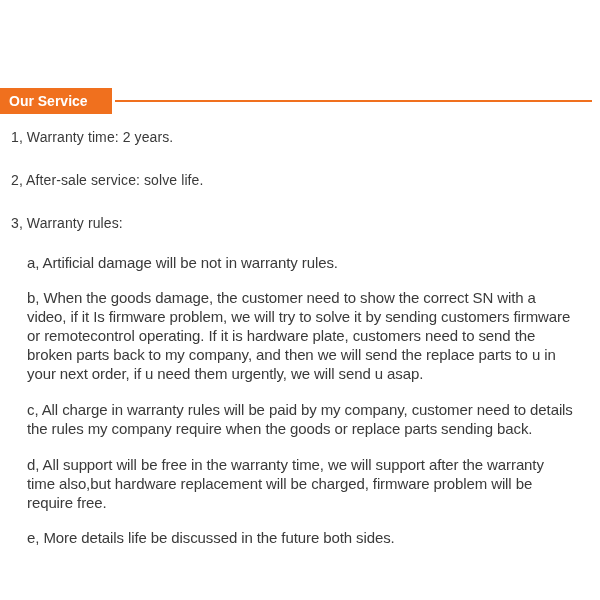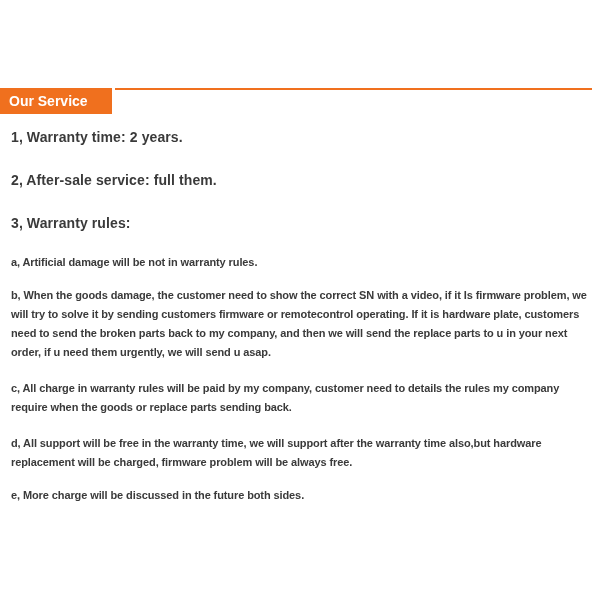--- a/index.html
+++ b/index.html
@@ -12,21 +12,21 @@
     overflow: hidden;
     font-family: "Liberation Sans", "DejaVu Sans", sans-serif;
     color: var(--text);
   }
   .section-header {
     position: absolute;
     top: 88px;
     left: 0;
     right: 8px;
     display: flex;
-    align-items: flex-start;
+    align-items: center;
   }
   .title-badge {
     background: var(--accent);
     color: #ffffff;
     font-weight: bold;
     font-size: 14px;
     height: 26px;
     line-height: 26px;
     padding: 0 24px 0 9px;
     white-space: nowrap;
@@ -35,55 +35,54 @@
     flex: 1;
     height: 2px;
     background: var(--accent);
     margin-left: 3px;
   }
   .content {
     position: absolute;
     top: 130px;
     left: 11px;
     right: 11px;
-    font-weight: bold;
   }
   .lead {
     font-size: 14px;
     line-height: 15px;
     margin: 0 0 28px 0;
     letter-spacing: 0.1px;
   }
   .lead.tight { margin-bottom: 22px; }
   .rule {
-    font-size: 11px;
+    font-size: 15px;
     line-height: 19px;
     letter-spacing: -0.1px;
-    margin: 0;
+    margin: 16px;
   }
   .mb14 { margin-bottom: 14px; }
   .mb17 { margin-bottom: 17px; }
 </style>
 </head>
 <body>
 
 <div class="page">
 
   <div class="section-header">
     <div class="title-badge">
       <span>Our Service</span>
     </div>
     <div class="header-rule"></div>
   </div>
 
   <div class="content">
     <p class="lead">1, Warranty time: 2 years.</p>
-    <p class="lead">2, After-sale service: full them.</p>
+    <p class="lead">2, After-sale service: solve life.</p>
     <p class="lead tight">3, Warranty rules:</p>
 
     <p class="rule mb14">a, Artificial damage will be not in warranty rules.</p>
     <p class="rule mb17">b, When the goods damage, the customer need to show the correct SN with a video, if it Is firmware problem, we will try to solve it by sending customers firmware or remotecontrol operating. If it is hardware plate, customers need to send the broken parts back to my company, and then we will send the replace parts to u in your next order, if u need them urgently, we will send u asap.</p>
     <p class="rule mb17">c, All charge in warranty rules will be paid by my company, customer need to details the rules my company require when the goods or replace parts sending back.</p>
-    <p class="rule mb14">d, All support will be free in the warranty time, we will support after the warranty time also,but hardware replacement will be charged, firmware problem will be always free.</p>
-    <p class="rule">e, More charge will be discussed in the future both sides.</p>
+    <p class="rule mb14">d, All support will be free in the warranty time, we will support after the warranty time also,but hardware replacement will be charged, firmware problem will be require free.</p>
+    <p class="rule">e, More details life be discussed in the future both sides.</p>
   </div>
 
 </div>
 
 </body></html>

